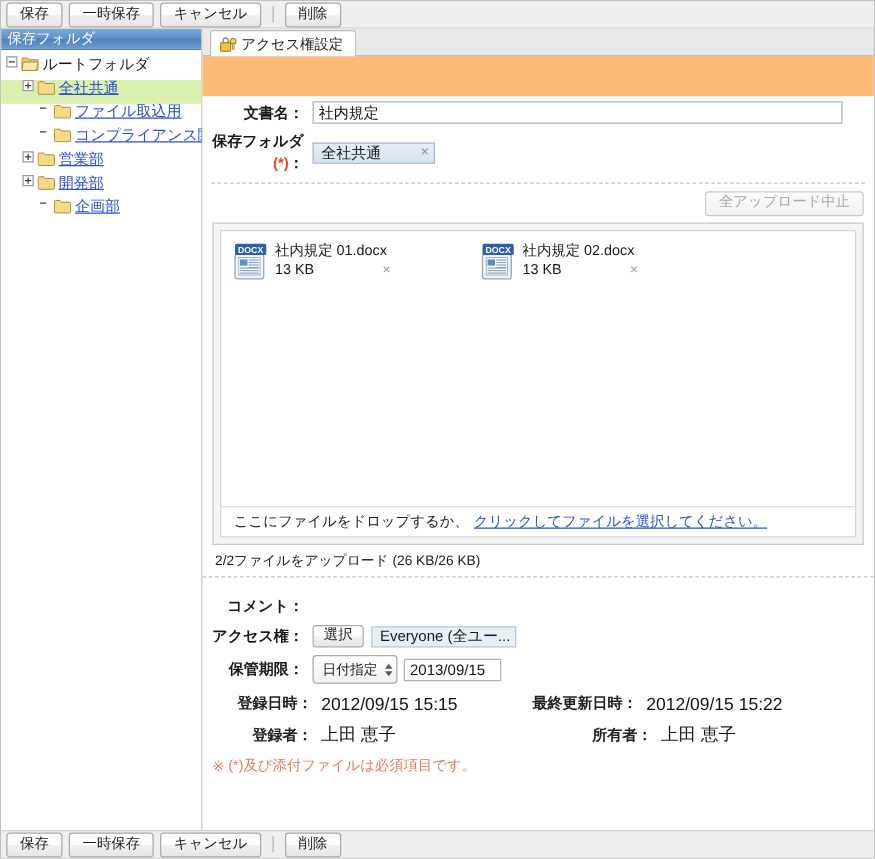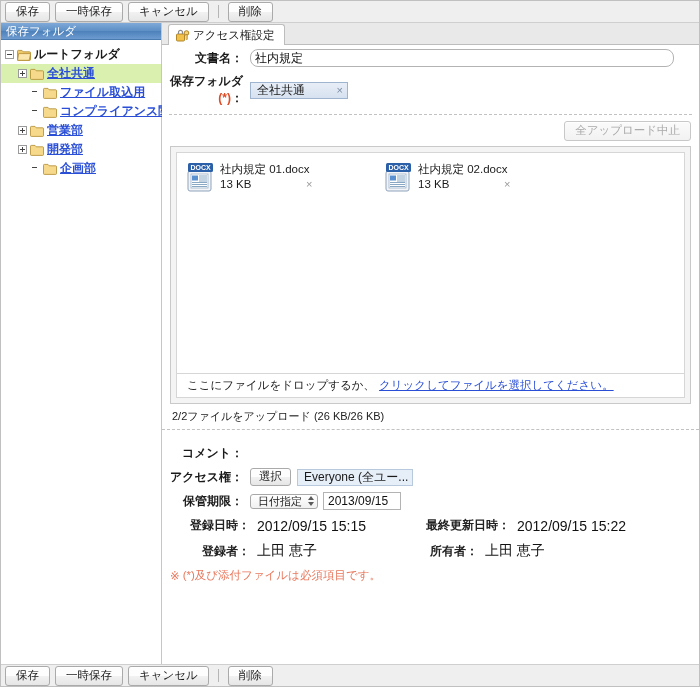--- a/index.html
+++ b/index.html
@@ -78,26 +78,25 @@
     line-height: 17px;
     padding-left: 5px;
     color: #ffffff;
     font-size: 11.5px;
     background: linear-gradient(to bottom, #7fa9d8 0%, #5c8ec4 50%, #4d81ba 51%, #6d9bd0 100%);
     border-bottom: 1px solid #4a7bb0;
     box-sizing: border-box;
   }
   .tree { padding: 5px 0 0 0; font-size: 12px; }
   .tree-row {
-    display: flex; align-items: center;
+    display: flex; align-items: flex-start;
     height: 19px;
     padding-left: 4px;
     white-space: nowrap;
     cursor: pointer;
-    font-weight: bold;
   }
   .tree-row.selected { background: #d9f0ae; }
   .tree-row.lvl1 { padding-left: 4px; }
   .tree-row.lvl2 { padding-left: 17px; }
   .tree-row.lvl3 { padding-left: 30px; }
 
   .twisty {
     width: 9px; height: 9px;
     border: 1px solid #9a9a9a;
     background: #fff;
@@ -139,40 +138,40 @@
     font-size: 11.5px;
     background: #ffffff;
     border: 1px solid #bdbdbd;
     border-bottom: none;
     border-radius: 3px 3px 0 0;
     cursor: pointer;
     box-sizing: border-box;
     position: relative; top: 1px;
   }
 
-  .form-area { flex: 1 1 auto; min-height: 0; overflow: hidden; background: #fff; padding: 0; }
+  .form-area { flex: 1 1 auto; min-height: 0; overflow: hidden; background: #fff; padding: 0; margin-top: 32px; }
 
   .frow { display: flex; align-items: center; padding: 4px 0 2px 0; }
   .flabel {
     width: 88px; flex: 0 0 88px;
     text-align: right; padding-right: 7px;
     font-size: 12px; font-weight: bold; color: #1a1a1a;
     box-sizing: border-box;
   }
   .req { color: #e04b23; font-weight: bold; }
 
   .text-input {
     height: 18px; box-sizing: border-box;
     border: 1px solid #b3b3b3;
     background: #ffffff;
     font-family: "Liberation Sans", sans-serif;
     font-size: 12px; color: #111;
     padding: 0 4px; line-height: 16px;
   }
-  #doc-name-input { width: 424px; border-radius: 8px; }
+  #doc-name-input { width: 424px; }
 
   .chip {
     display: inline-flex; align-items: center;
     height: 17px; box-sizing: border-box;
     background: linear-gradient(to bottom, #e8eef7, #d6e1f0);
     border: 1px solid #9fb4cf;
     padding: 0 4px 0 6px;
     font-size: 12px; color: #1a1a1a;
     min-width: 98px;
   }
@@ -248,21 +247,21 @@
     font-size: 12px; color: #111;
     padding: 3px 4px; resize: none; line-height: 15px;
   }
   .frow.top-align { align-items: flex-start; }
   .frow.top-align .flabel { padding-top: 3px; }
 
   .btn.small { padding: 1px 8px 2px 8px; font-size: 11.5px; }
 
   .mac-select {
     display: inline-flex; align-items: center;
-    height: 15px; box-sizing: border-box;
+    height: 23px; box-sizing: border-box;
     border: 1px solid #a8a8a8; border-radius: 3px;
     background: linear-gradient(to bottom, #ffffff 0%, #f0f0f0 100%);
     font-size: 11px; padding: 0 3px 0 7px; cursor: pointer;
   }
   .mac-select .steppers {
     display: flex; flex-direction: column; align-items: center;
     margin-left: 6px; gap: 2px;
   }
   .arw { width: 0; height: 0; border-left: 3px solid transparent; border-right: 3px solid transparent; }
   .arw.up { border-bottom: 4px solid #5a5a5a; }
@@ -473,21 +472,21 @@
             <div class="meta-col">
               <span class="meta-label" style="width:88px;">登録日時：</span>
               <span class="meta-val">2012/09/15 15:15</span>
             </div>
             <div class="meta-col" style="margin-left:60px;">
               <span class="meta-label">最終更新日時：</span>
               <span class="meta-val">2012/09/15 15:22</span>
             </div>
           </div>
 
-          <div class="meta-grid" style="padding-top:8px;">
+          <div class="meta-grid" style="padding-top:8px;gap:44px;">
             <div class="meta-col">
               <span class="meta-label" style="width:88px;">登録者：</span>
               <span class="meta-val">上田 恵子</span>
             </div>
             <div class="meta-col" style="margin-left:113px;">
               <span class="meta-label">所有者：</span>
               <span class="meta-val">上田 恵子</span>
             </div>
           </div>
 

